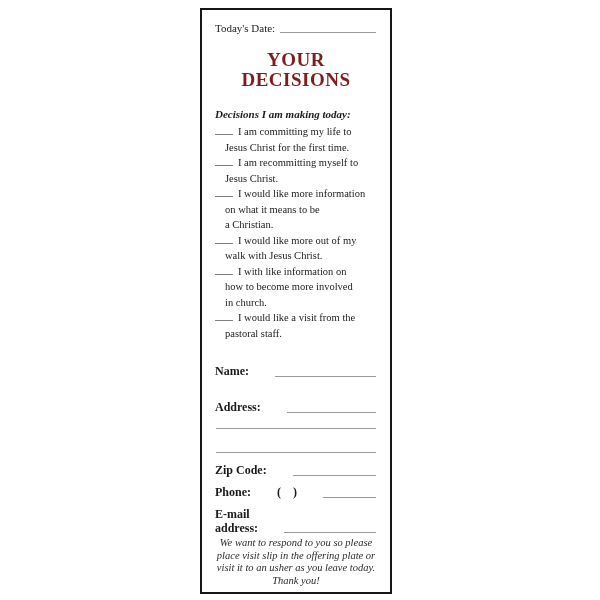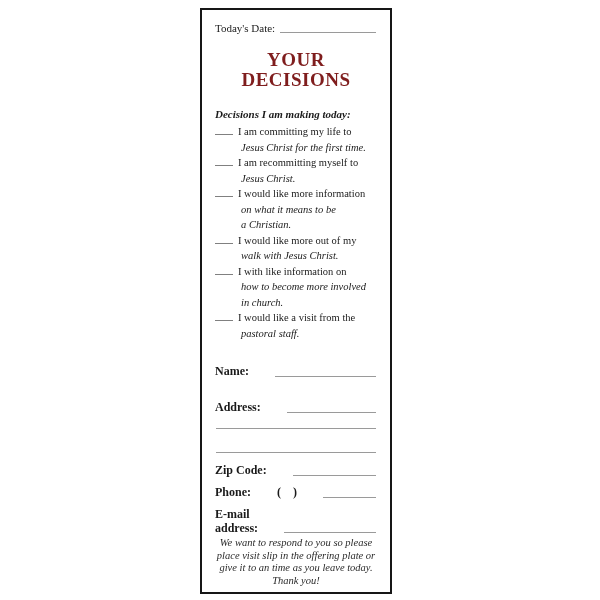--- a/index.html
+++ b/index.html
@@ -60,21 +60,21 @@
     font-weight: bold;
     font-style: italic;
     white-space: nowrap;
   }
   .checklist {
     margin-top: 4px;
     font-size: 10.5px;
     line-height: 15.5px;
   }
   .check-line { white-space: nowrap; }
-  .check-line.cont { margin-left: 26px; font-style: italic; }
+  .check-line.cont { margin-left: 10px; }
   .blank {
     display: inline-block;
     width: 18px;
     border-bottom: 1px solid #808080;
     margin-right: 5px;
   }
   
   .fields { margin-top: 23px; }
   .field {
     display: flex;
@@ -209,18 +209,18 @@
           <span>address:</span>
         </span>
         <span class="fill-line"></span>
       </div>
 
     </div>
 
     <div class="footer">
       <div>We want to respond to you so please</div>
       <div>place visit slip in the offering plate or</div>
-      <div>give it to an time as you leave today.</div>
+      <div>visit it to an usher as you leave today.</div>
       <div>Thank you!</div>
     </div>
 
   </div>
 </div>
 
 </body></html>

